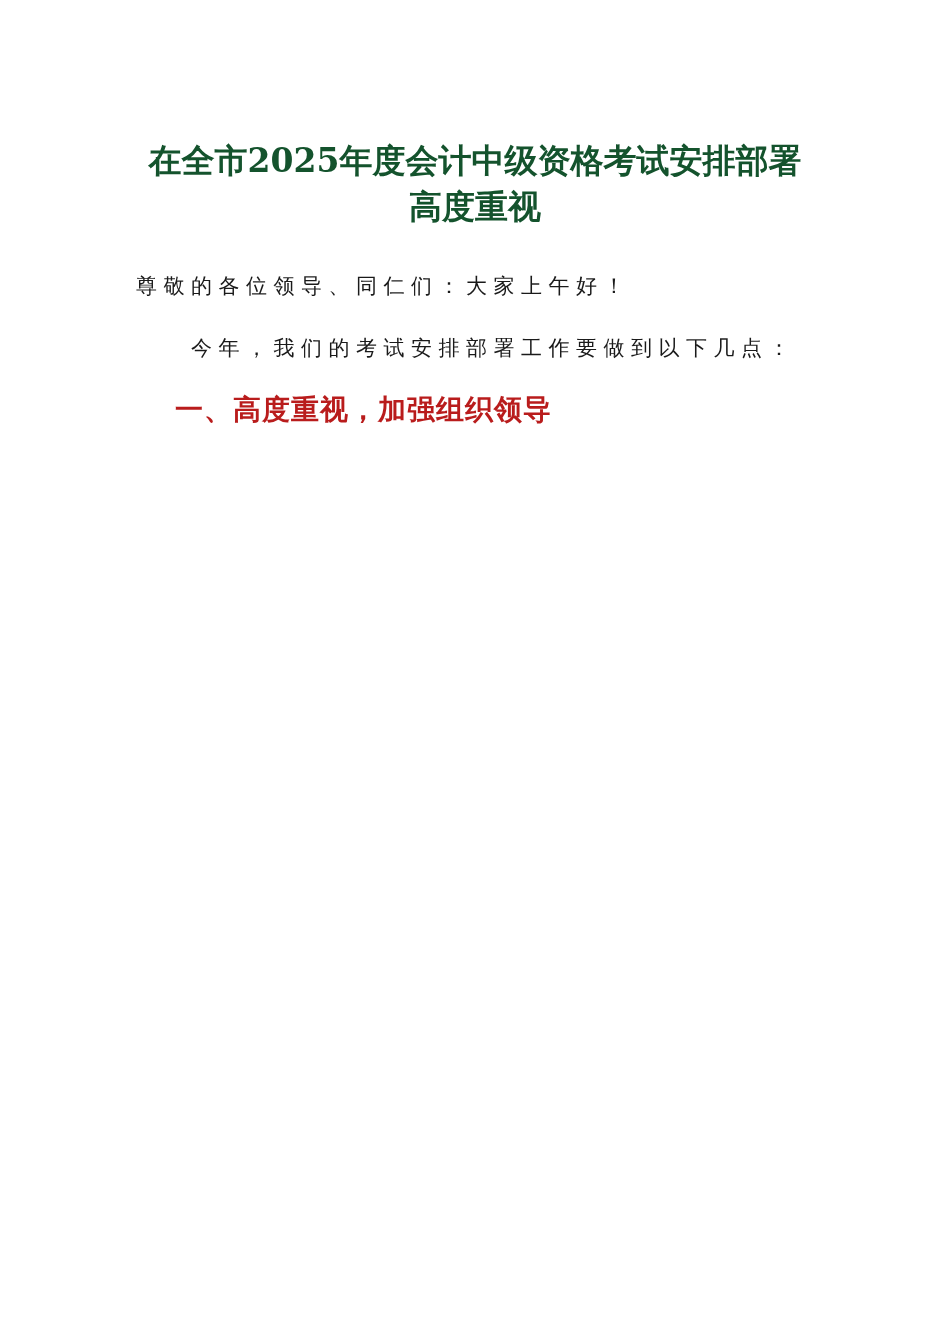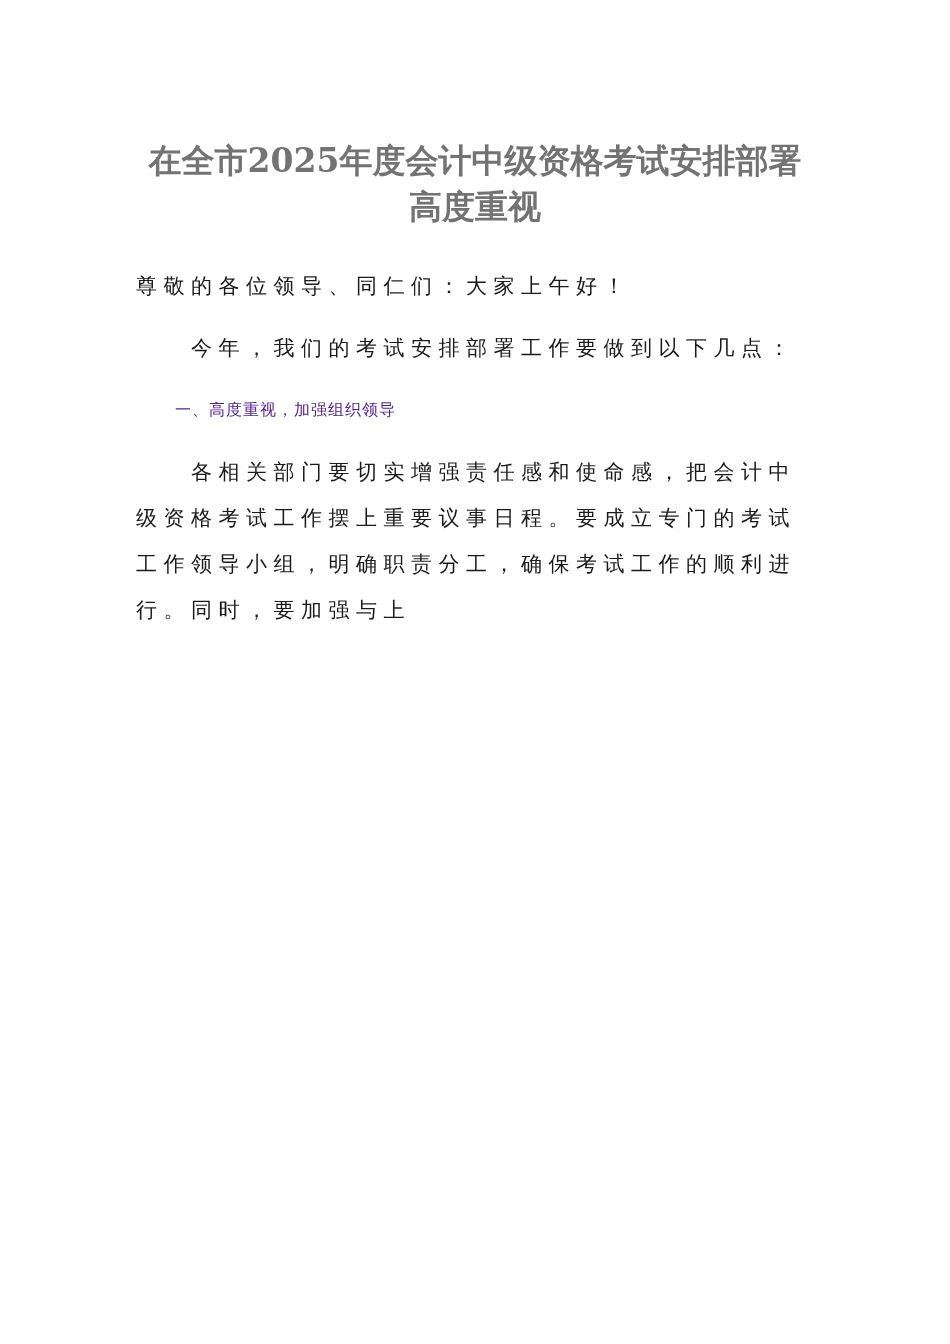--- a/index.html
+++ b/index.html
@@ -2,45 +2,44 @@
 <html><head>
 <meta charset="utf-8">
 <style>
   html, body { margin: 0; padding: 0; background: #ffffff; }
   body { width: 950px; height: 1344px; position: relative; overflow: hidden; }
   .page { position: absolute; left: 0; top: 0; width: 950px; height: 1344px; background: #fff; }
   .title {
     position: absolute; left: 80px; top: 138px; width: 790px;
     text-align: center;
     font-family: "DejaVu Serif", "Liberation Serif", serif;
-    font-weight: bold; font-size: 33px; line-height: 46px; color: #737373;
+    font-weight: bold; font-size: 33px; line-height: 46px; color: #14532d;
     letter-spacing: 0px;
   }
   .body {
     position: absolute; left: 120px; top: 247px; width: 712px;
     font-family: "DejaVu Sans", "Liberation Sans", sans-serif;
     font-size: 21px; line-height: 46px; color: #1a1a1a;
     letter-spacing: 6.5px;
   }
   .p { margin: 16px; text-indent: 0; }
   .p.indent { text-indent: 55px; }
   .h1 {
     margin: 0; text-indent: 55px;
     font-family: "DejaVu Sans", "Liberation Sans", sans-serif;
-    font-weight: normal; font-size: 16px; letter-spacing: 1px; color: #4c1d95;
+    font-weight: bold; font-size: 28px; letter-spacing: 1px; color: #b91c1c;
   }
 </style>
 </head>
 <body>
 
 <div class="page">
   <div class="title">
     <div>在全市2025年度会计中级资格考试安排部署</div>
     <div>高度重视</div>
   </div>
 
   <div class="body">
     <p class="p">尊敬的各位领导、同仁们：大家上午好！</p>
     <p class="p indent">今年，我们的考试安排部署工作要做到以下几点：</p>
     <p class="h1">一、高度重视，加强组织领导</p>
-    <p class="p indent">各相关部门要切实增强责任感和使命感，把会计中级资格考试工作摆上重要议事日程。要成立专门的考试工作领导小组，明确职责分工，确保考试工作的顺利进行。同时，要加强与上</p>
   </div>
 </div>
 
 </body></html>

